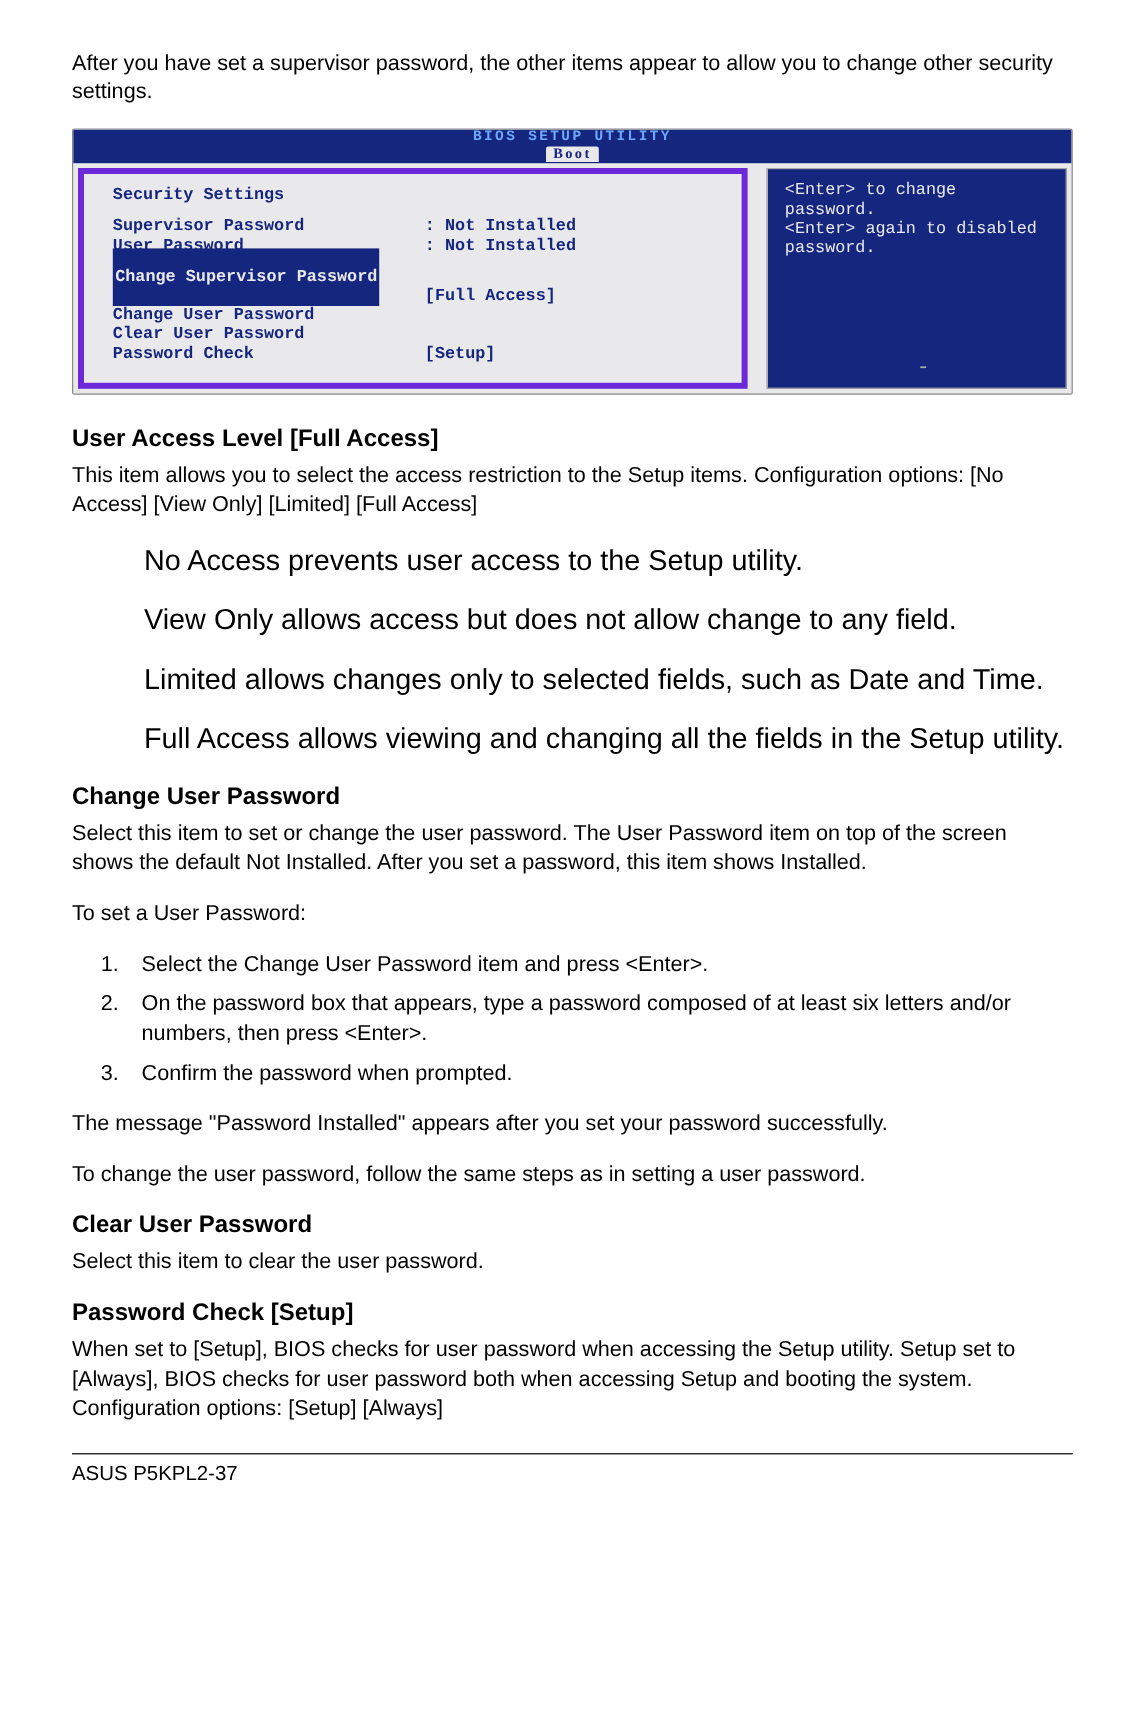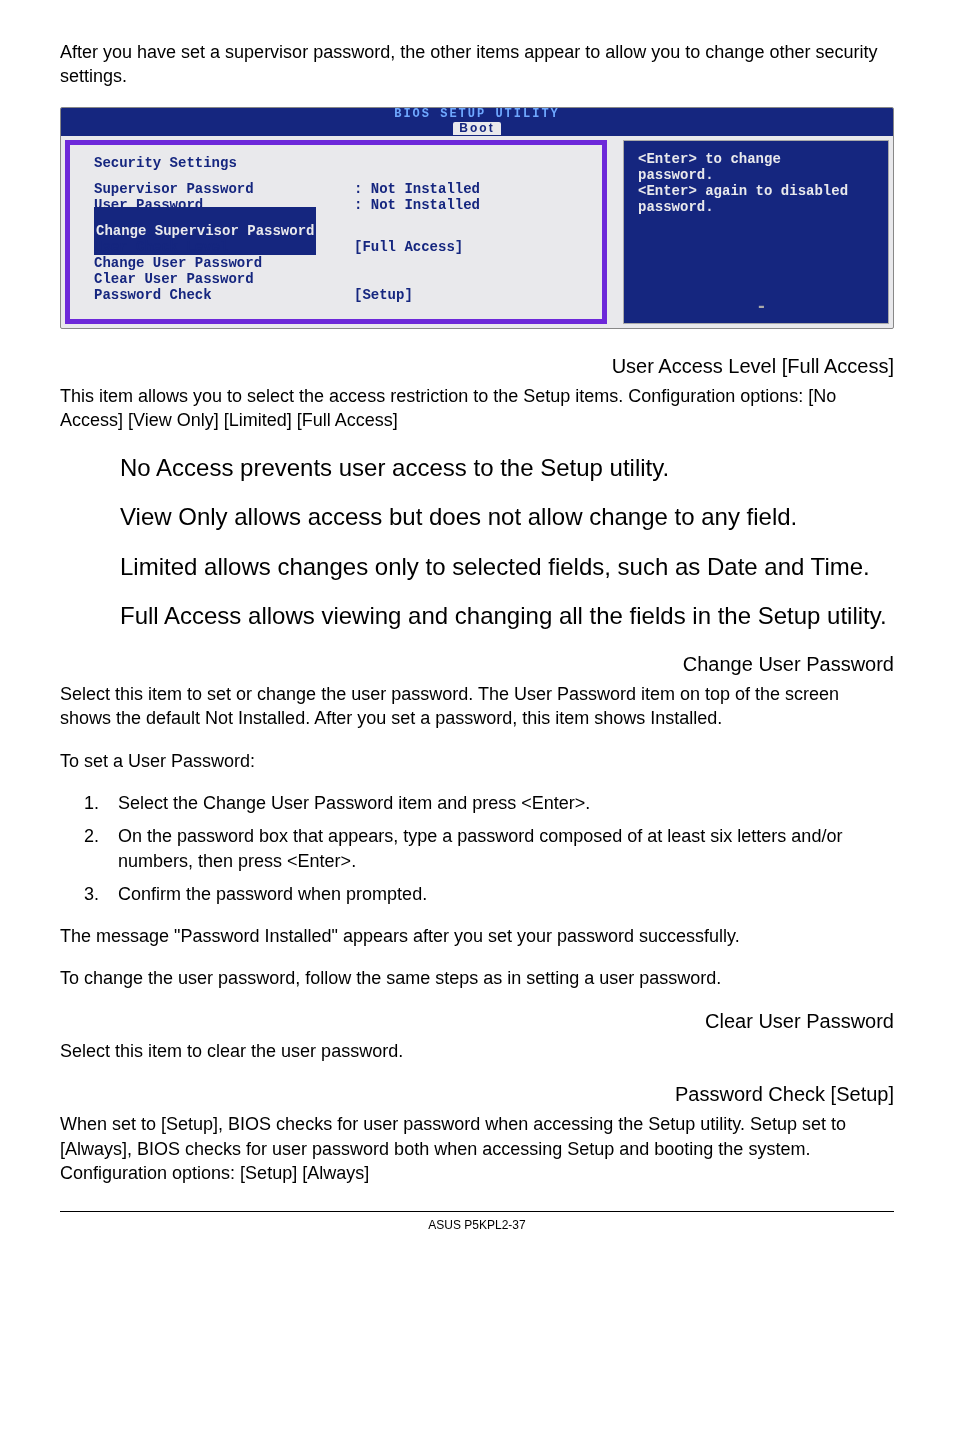--- a/index.html
+++ b/index.html
@@ -33,21 +33,21 @@
     font-weight: bold;
     font-size: 12px;
     letter-spacing: 2px;
     padding: 0;
     line-height: 1.1;
   }
   .bios-title .t1 { color:#6fa8ff; }
   .bios-tab {
     background: #e9e9ec;
     color: #15267f;
-    font-family: Liberation Sans, sans-serif;
+    font-family: Liberation Serif, serif;
     display: inline-block;
     padding: 0 6px;
     border-radius: 2px 2px 0 0;
     margin-top: 1px;
   }
   .bios-body {
     display: flex;
   }
   .bios-left {
     flex: 1;
@@ -55,46 +55,45 @@
     font-family: "Courier New", monospace;
     font-size: 14px;
     color: #15267f;
     font-weight: bold;
     border: 5px solid #6d28d9;
     margin: 4px;
     background: #e9e9ec;
   }
   .bios-right {
     width: 220px;
-    padding: 10px 30px 16px 14px;
+    padding: 10px 14px 16px 14px;
     font-family: "Courier New", monospace;
     font-size: 14px;
     color: #e9e9ec;
-    font-weight: bold;
+    font-weight: normal;
     background: #15267f;
     margin: 4px 4px 4px 12px;
     border: 1px solid #aaa;
     position: relative;
   }
   .bios-row { display:flex; }
   .bios-col1 { width: 260px; }
   .bios-highlight {
     color: #e9e9ec;
     background: #15267f;
     padding: 16px 2px;
   }
   .bios-right .slash {
     position:absolute; bottom:6px; left: 50%; font-size:18px; color:#aaa;
   }
 
   h3.section {
     font-size: 20px;
-    font-weight: normal;
+    font-weight: bold;
     margin: 20px 0 6px 0;
-    text-align: right;
   }
   .indent-block {
     margin: 0 0 16px 60px;
     font-size: 24px;
     line-height: 1.4;
   }
   ol.steps {
     font-size: 18px;
     line-height: 1.4;
     padding-left: 44px;
@@ -102,22 +101,22 @@
   }
   ol.steps li {
     padding-left: 14px;
     margin-bottom: 8px;
   }
   .footer {
     border-top: 1px solid #000;
     margin-top: 26px;
     padding-top: 6px;
     display: flex;
-    justify-content: center;
-    font-size: 12px;
+    justify-content: flex-start;
+    font-size: 17px;
   }
 </style>
 </head>
 <body>
 
 <div class="page">
 
   <p class="body">After you have set a supervisor password, the other items appear to allow you to change other security settings.</p>
 
   <div class="bios-box">

